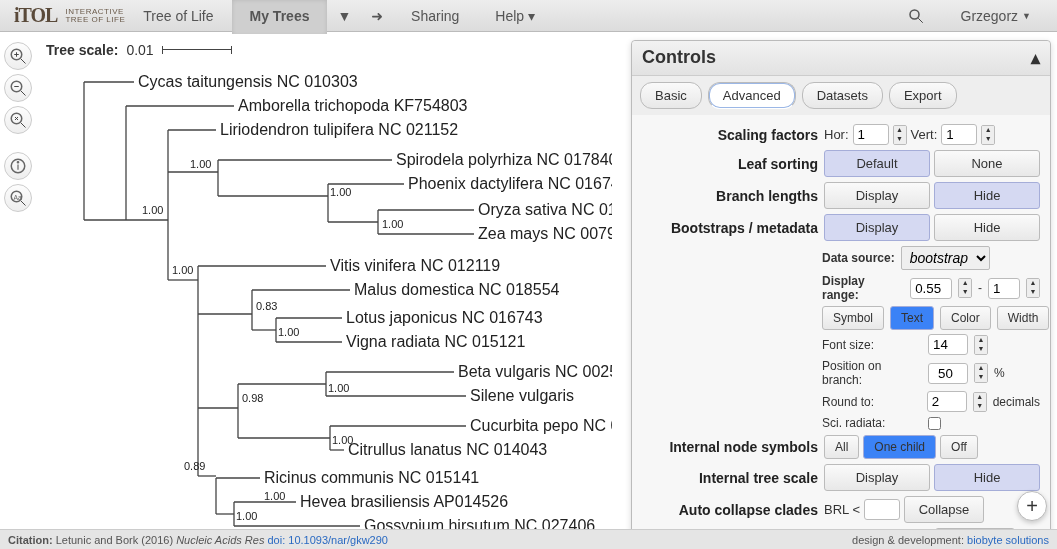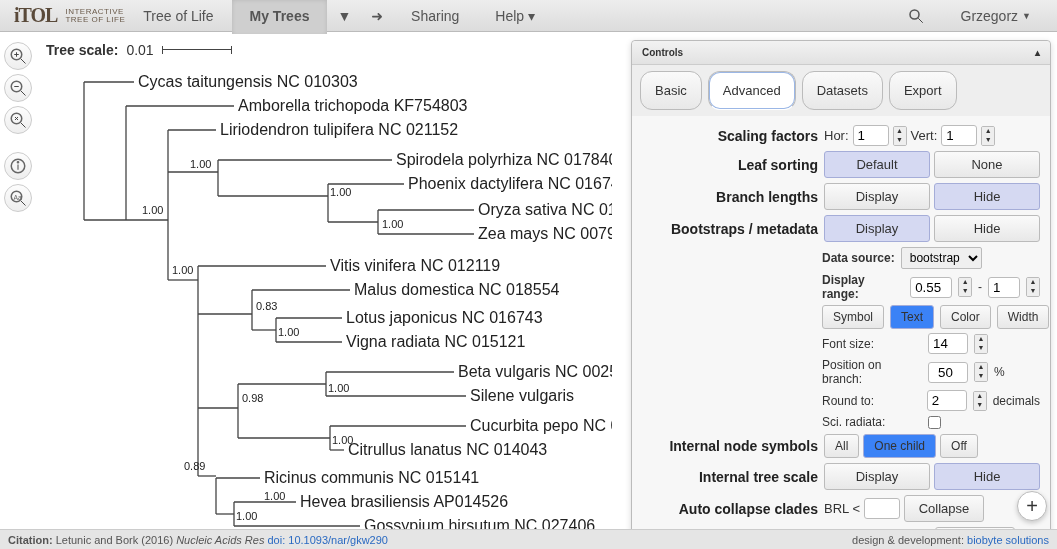--- a/index.html
+++ b/index.html
@@ -25,41 +25,41 @@
 .scale-row { display: flex; align-items: center; gap: 8px; padding: 2px 8px; font-size: 14px; }
 .scale-bar { width: 70px; height: 8px; border-left: 1px solid #444; border-right: 1px solid #444; position: relative; }
 .scale-bar::after { content: ""; position: absolute; left: 0; right: 0; top: 3px; border-top: 1px solid #444; }
 .tree-svg { width: 100%; height: 470px; }
 .leaf { font-size: 16px; fill: #222; }
 .bval { font-size: 11px; fill: #222; }
 line { stroke: #444; stroke-width: 1.3; }
 
 
 .panel { position: absolute; right: 6px; top: 40px; width: 420px; border: 1px solid #bbb; border-radius: 4px; background: #f7f7f7; box-shadow: 0 2px 6px rgba(0,0,0,.15); }
-.panel-head { background: linear-gradient(#f2f2f2,#e2e2e2); border-bottom: 1px solid #ccc; padding: 6px 10px; font-weight: bold; font-size: 10px; border-radius: 4px 4px 0 0; display: flex; align-items: flex-end; }
+.panel-head { background: linear-gradient(#f2f2f2,#e2e2e2); border-bottom: 1px solid #ccc; padding: 6px 10px; font-weight: bold; font-size: 18px; border-radius: 4px 4px 0 0; display: flex; align-items: flex-start; }
 .panel-head .chev { margin-left: auto; }
 .tabbar { display: flex; gap: 6px; padding: 6px 8px; background: #eee; }
-.tab { padding: 11px 14px; border: 1px solid #bbb; border-radius: 12px; background: linear-gradient(#fafafa,#e8e8e8); cursor: pointer; font-size: 13px; }
+.tab { padding: 5px 14px; border: 1px solid #bbb; border-radius: 12px; background: linear-gradient(#fafafa,#e8e8e8); cursor: pointer; font-size: 13px; }
 .tab.active { background: #fff; border-bottom-color: #fff; box-shadow: inset 0 0 0 1px #9bb7e6; }
 .panel-body { padding: 4px 10px 10px 10px; max-height: 430px; overflow-y: auto; overflow-x: hidden; }
 .row { display: flex; align-items: center; margin: 5px 0; gap: 6px; }
 .row .lbl { width: 176px; text-align: right; font-weight: bold; font-size: 14px; color: #222; }
 .row .ctl { flex: 1; display: flex; gap: 4px; align-items: center; }
 .btngrp { display: flex; gap: 4px; flex: 1; }
 .pillbtn { flex: 1; padding: 5px 8px; border: 1px solid #bbb; border-radius: 3px; background: linear-gradient(#fafafa,#e8e8e8); cursor: pointer; text-align: center; font-size: 13px; }
 .pillbtn.sel { background: #d5d9f2; border-color: #a5add8; }
 .minib { padding: 4px 10px; border: 1px solid #bbb; border-radius: 3px; background: linear-gradient(#fafafa,#e8e8e8); cursor: pointer; font-size: 12px; }
 .minib.sel { background: #3b82f6; border-color: #a5add8; }
 .numfield { width: 50px; padding: 2px 4px; border: 1px solid #bbb; border-radius: 3px; }
 .spin { width: 14px; height: 20px; display: inline-flex; flex-direction: column; border: 1px solid #bbb; border-radius: 2px; overflow: hidden; }
 .spin i { flex: 1; font-size: 7px; text-align: center; background: #eee; font-style: normal; line-height: 8px; cursor: pointer; }
 .subgroup { margin-left: 180px; }
 .subrow { display: flex; align-items: center; gap: 6px; margin: 4px 0; font-size: 12px; }
 .subrow .slabel { width: 100px; }
-select { border: 1px solid #bbb; padding: 2px 4px; border-radius: 2px; font-size: 12px; }
+select { border: 1px solid #bbb; padding: 2px 4px; border-radius: 2px; font-size: 14px; font-style: italic; }
 
 
 .footer { position: absolute; left: 0; right: 0; bottom: 0; height: 20px; background: #e5e5e5; border-top: 1px solid #ccc; font-size: 11px; color: #555; display: flex; align-items: center; padding: 0 8px; }
 .footer a { color: #2a6ac2; text-decoration: none; }
 .footer .r { margin-left: auto; }
 .plusfab { position: absolute; right: 10px; bottom: 28px; width: 30px; height: 30px; border-radius: 16px; border: 1px solid #bbb; background: #fff; display: flex; align-items: center; justify-content: center; font-size: 20px; box-shadow: 0 2px 5px rgba(0,0,0,.2); cursor: pointer; }
 
 .panel-body::-webkit-scrollbar { width: 10px; }
 .panel-body::-webkit-scrollbar-thumb { background: #c4c4c4; border-radius: 5px; }
 </style>

